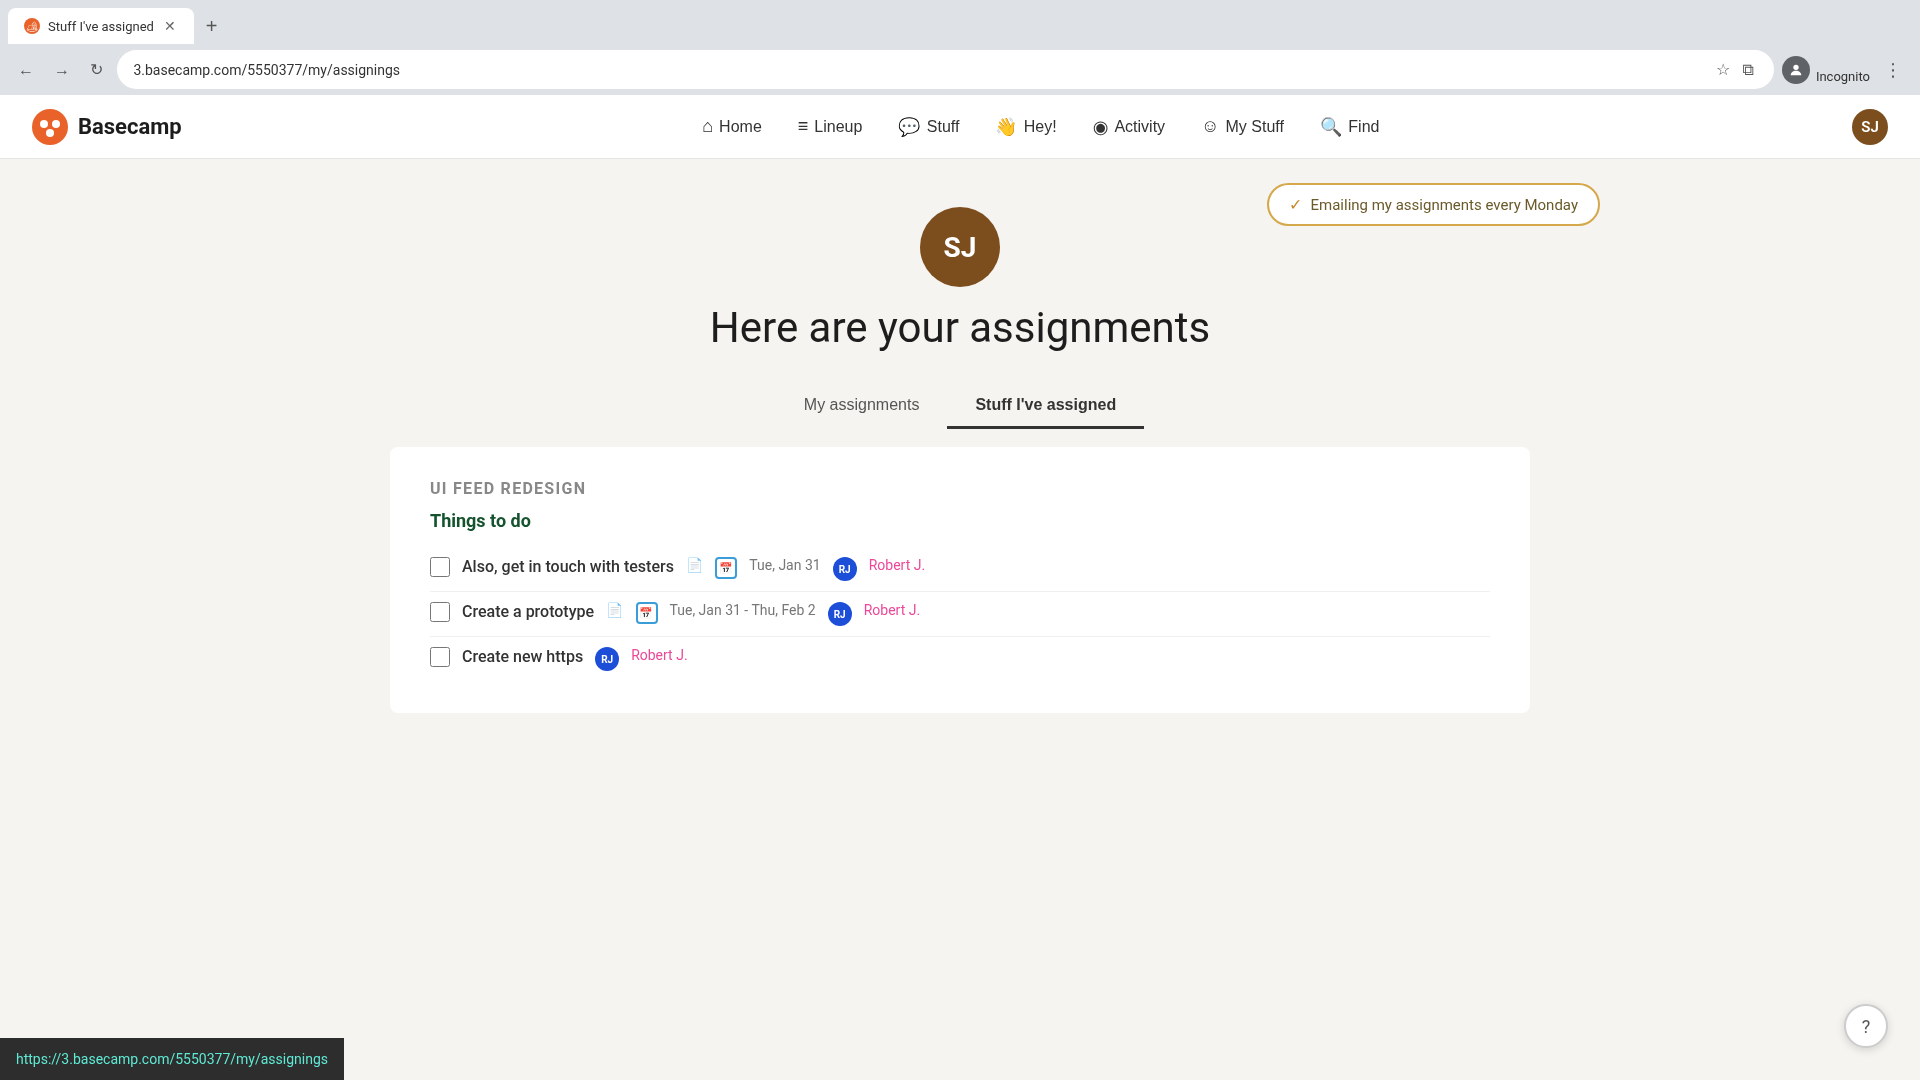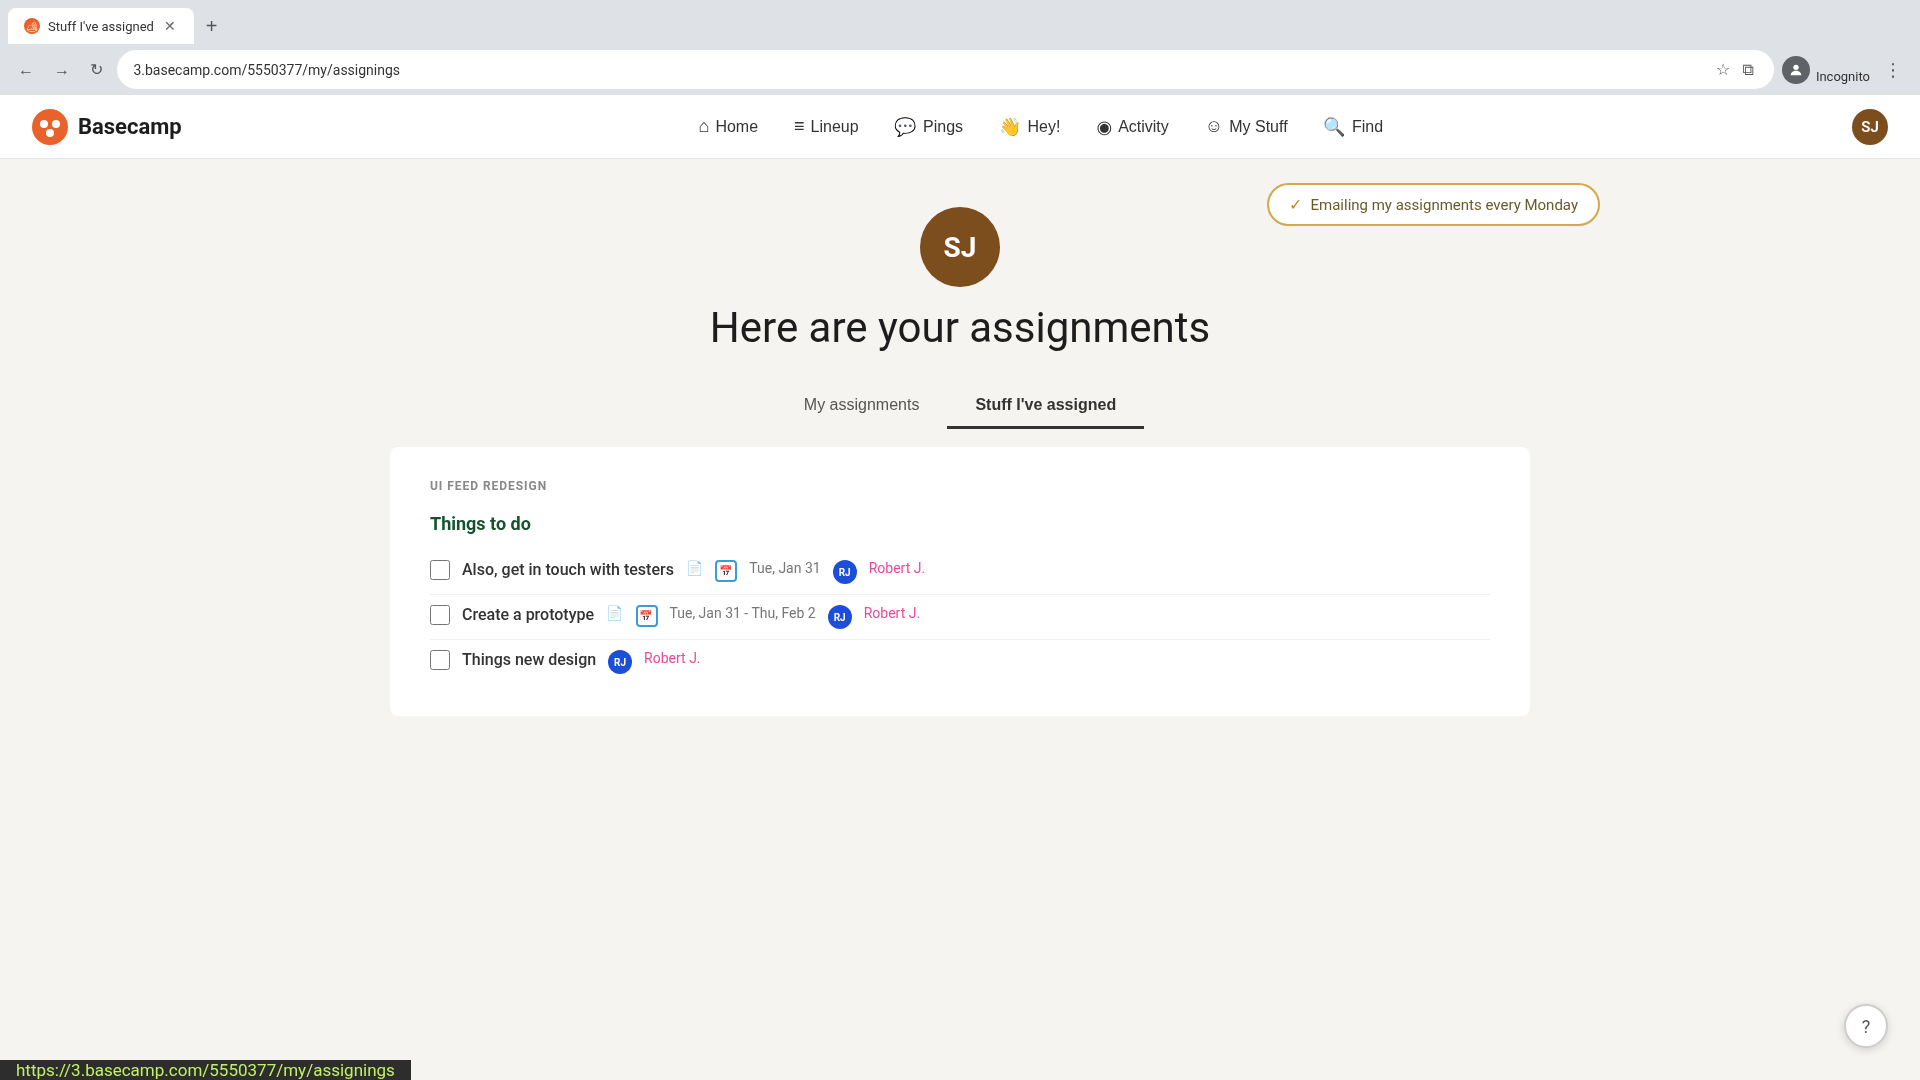--- a/index.html
+++ b/index.html
@@ -264,26 +264,26 @@
     
     .content-area {
       background: #fff;
       border-radius: 8px;
       max-width: 1140px;
       margin: 0 auto;
       padding: 32px 40px;
     }
 
     .section-label {
-      font-size: 12px;
+      font-size: 16px;
       font-weight: 700;
       color: #888;
       letter-spacing: 0.08em;
       text-transform: uppercase;
-      margin-bottom: 20px;
+      margin-bottom: 12px;
     }
 
     .section-subtitle {
       font-size: 18px;
       font-weight: 700;
       color: #14532d;
       margin-bottom: 16px;
     }
 
     .task-item {
@@ -354,23 +354,23 @@
       font-size: 14px;
       color: #ec4899;
     }
 
     
     .status-bar {
       position: fixed;
       bottom: 0;
       left: 0;
       background: #2d2d2d;
-      color: #bef264;
-      padding: 0 16px;
-      font-size: 17px;
+      color: #5eead4;
+      padding: 13px 16px;
+      font-size: 14px;
       max-width: 480px;
     }
 
     
     .help-btn {
       position: fixed;
       bottom: 32px;
       right: 32px;
       width: 44px;
       height: 44px;
@@ -438,21 +438,21 @@
     <button class="nav-item">
       <span class="nav-icon">⌂</span>
       <span>Home</span>
     </button>
     <button class="nav-item">
       <span class="nav-icon">≡</span>
       <span>Lineup</span>
     </button>
     <button class="nav-item">
       <span class="nav-icon">💬</span>
-      <span>Pings</span>
+      <span>Stuff</span>
     </button>
     <button class="nav-item">
       <span class="nav-icon">👋</span>
       <span>Hey!</span>
     </button>
     <button class="nav-item">
       <span class="nav-icon">◉</span>
       <span>Activity</span>
     </button>
     <button class="nav-item">
@@ -507,21 +507,21 @@
       <span class="task-title">Create a prototype</span>
       <span class="task-icon">📄</span>
       <span class="task-cal">📅</span>
       <span class="task-date">Tue, Jan 31 - Thu, Feb 2</span>
       <div class="task-avatar">RJ</div>
       <span class="task-assignee">Robert J.</span>
     </div>
 
     <div class="task-item">
       <input type="checkbox" class="task-checkbox" style="">
-      <span class="task-title">Things new design</span>
+      <span class="task-title">Create new https</span>
       <div class="task-avatar">RJ</div>
       <span class="task-assignee">Robert J.</span>
     </div>
   </div>
 </div>
 
 <div class="status-bar">
   <span>https://3.basecamp.com/5550377/my/assignings</span>
 </div>
 

